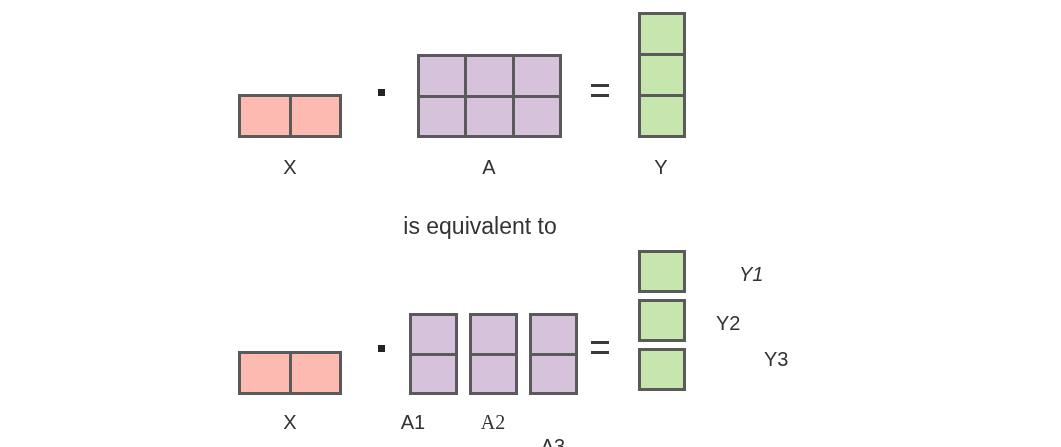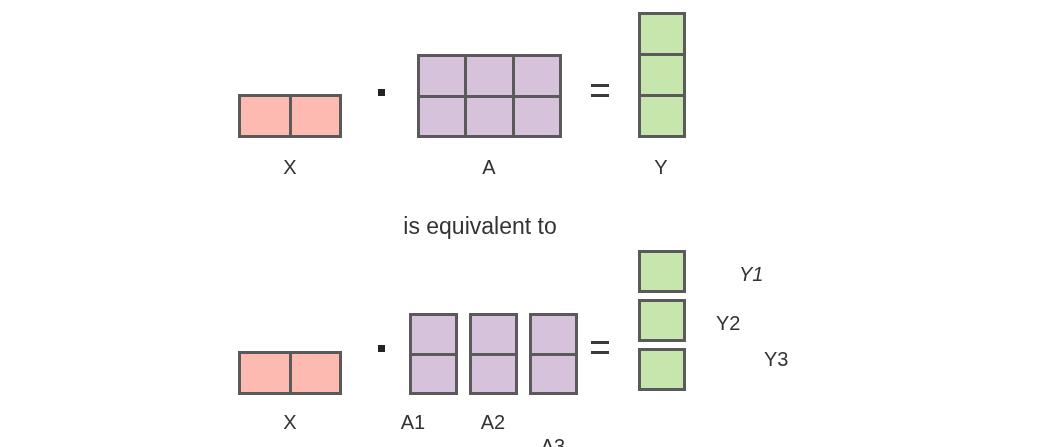--- a/index.html
+++ b/index.html
@@ -137,21 +137,21 @@
     <div class="cell purple"></div>
     <div class="cell purple"></div>
   </div>
   <div class="label center" style="left:413px; top:412px;">A1</div>
 
   <div class="matrix" style="left:469px; top:313px; width:49px; height:82px;
               grid-template-columns:1fr; grid-template-rows:1fr 1fr;">
     <div class="cell purple"></div>
     <div class="cell purple"></div>
   </div>
-  <div class="label center" style="left:493px; top:412px;">A2</div>
+  <div class="label center" style="left:493px; top:412px;font-family:Liberation Serif, serif;">A2</div>
 
   <div class="matrix" style="left:529px; top:313px; width:49px; height:82px;
               grid-template-columns:1fr; grid-template-rows:1fr 1fr;">
     <div class="cell purple"></div>
     <div class="cell purple"></div>
   </div>
   <div class="label center" style="left:553px; top:436px;">A3</div>
 
   <div class="op-eq" style="left:591px; top:340px;"></div>
 

